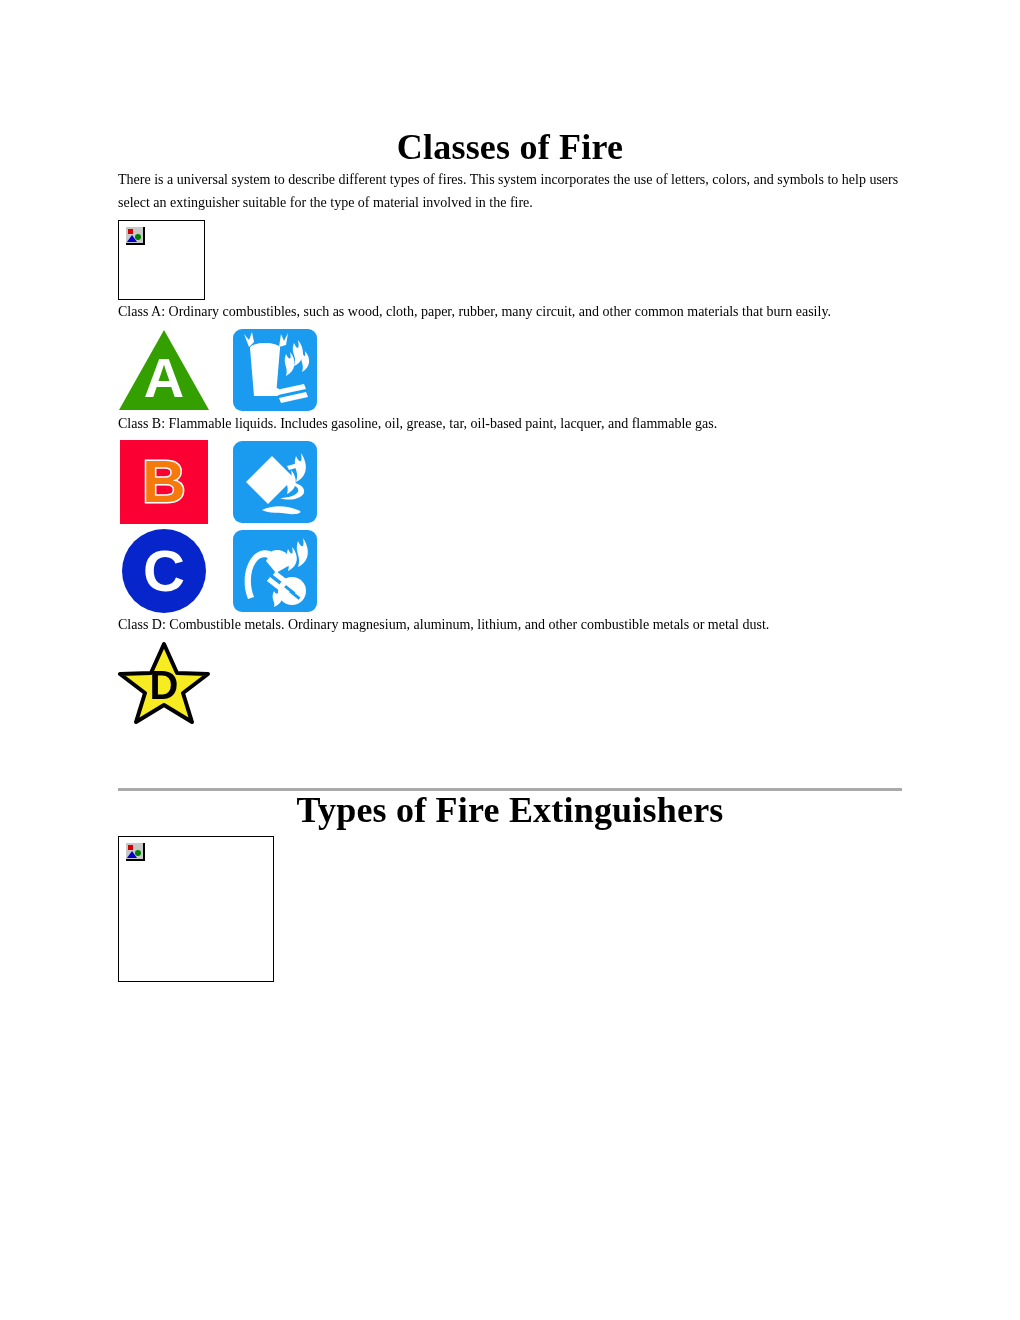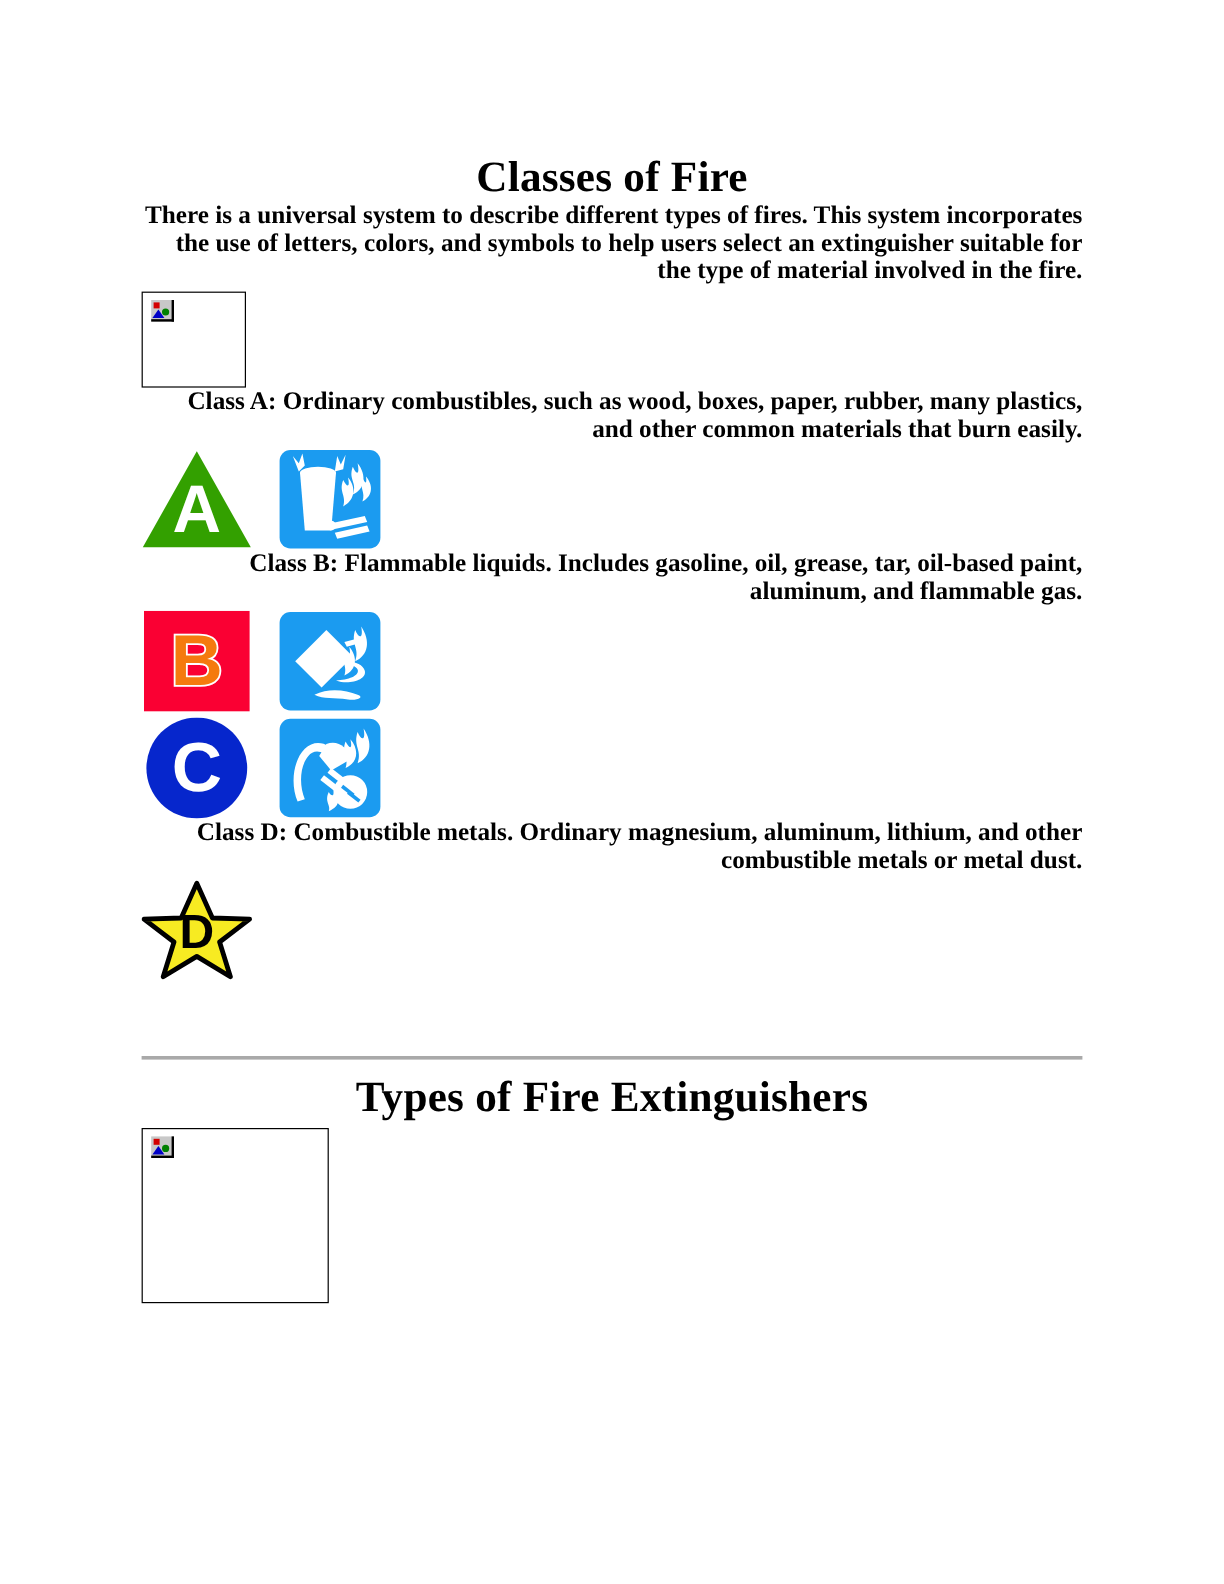--- a/index.html
+++ b/index.html
@@ -27,26 +27,25 @@
     font-weight: bold;
     font-size: 36px;
     line-height: 1.1;
     text-align: center;
     margin: 0;
     padding: 0;
     letter-spacing: 0.2px;
   }
   .title-1-wrap { padding-top: 128px; }
   p.body-text {
-    font-size: 21px;
+    font-size: 14px;
     line-height: 23px;
     margin: 0;
     padding: 0;
-    text-align: right;
-    font-weight: bold;
+    text-align: left;
   }
   .intro-para { margin-top: 20px; }
   .class-line { margin-top: 6px; }
   .broken-box {
     box-sizing: border-box;
     border: 1.5px solid #000000;
     background: #ffffff;
     position: relative;
   }
   .broken-box.box-1 { width: 87px; height: 80px; margin-top: 6px; }
@@ -91,21 +90,21 @@
     font-size: 58px;
     line-height: 1;
   }
   hr.divider {
     border: 0;
     border-top: 3px solid #a9a9a9;
     margin: 0;
     height: 0;
   }
   .section2 { margin-top: 63px; }
-  .title-2-wrap { margin-top: 12px; }
+  .title-2-wrap { }
   .final-para { text-align: center; margin-top: 6px; }
   svg { display: block; }
 </style>
 </head>
 <body>
 
 <div class="page">
 
   <div class="title-1-wrap">
     <h1 class="doc-title">Classes of Fire</h1>
@@ -114,21 +113,21 @@
   <p class="body-text intro-para">There is a universal system to describe different types of fires. This system incorporates the use of letters, colors, and symbols to help users select an extinguisher suitable for the type of material involved in the fire.</p>
 
   <div class="broken-box box-1">
     <span class="broken-glyph">
       <span class="bg-red"></span>
       <span class="bg-green"></span>
       <span class="bg-blue"></span>
     </span>
   </div>
 
-  <p class="body-text class-line">Class A: Ordinary combustibles, such as wood, boxes, paper, rubber, many plastics, and other common materials that burn easily.</p>
+  <p class="body-text class-line">Class A: Ordinary combustibles, such as wood, cloth, paper, rubber, many circuit, and other common materials that burn easily.</p>
 
   <div class="sym-row">
     <div class="sym-slot">
       <svg width="92" height="84" viewBox="0 0 92 84">
         <polygon points="46,2 91,82 1,82" fill="#33A000"></polygon>
       </svg>
       <span class="sym-letter" style="color:#FFFFFF; font-size:56px; padding-top:16px;">A</span>
     </div>
     <div class="sym-slot sq">
       <svg width="86" height="84" viewBox="0 0 86 84">
@@ -144,21 +143,21 @@
         <path d="M54 26 C50 36 57 39 54 48 C64 43 65 32 58 24 C60 33 57 32 54 26 Z" fill="#FFFFFF"></path>
         <path d="M70 24 C67 33 73 36 70 44 C79 39 79 30 73 23 C74 30 72 29 70 24 Z" fill="#FFFFFF"></path>
 
         <path d="M44 62 L72 56 L74 61 L46 67 Z" fill="#FFFFFF"></path>
         <path d="M47 70 L74 64 L76 69 L49 75 Z" fill="#FFFFFF"></path>
         <circle cx="44" cy="64" r="4" fill="#FFFFFF"></circle>
       </svg>
     </div>
   </div>
 
-  <p class="body-text class-line">Class B: Flammable liquids. Includes gasoline, oil, grease, tar, oil-based paint, aluminum, and flammable gas.</p>
+  <p class="body-text class-line">Class B: Flammable liquids. Includes gasoline, oil, grease, tar, oil-based paint, lacquer, and flammable gas.</p>
 
   <div class="sym-row">
     <div class="sym-slot">
       <svg width="92" height="84" viewBox="0 0 92 84">
         <rect x="2" y="0" width="88" height="84" fill="#FA0033"></rect>
       </svg>
       <span class="sym-letter" style="color:#F57A0E; font-size:60px; -webkit-text-stroke:3px #FFFFFF; paint-order:stroke;">B</span>
     </div>
     <div class="sym-slot sq">
       <svg width="86" height="84" viewBox="0 0 86 84">

